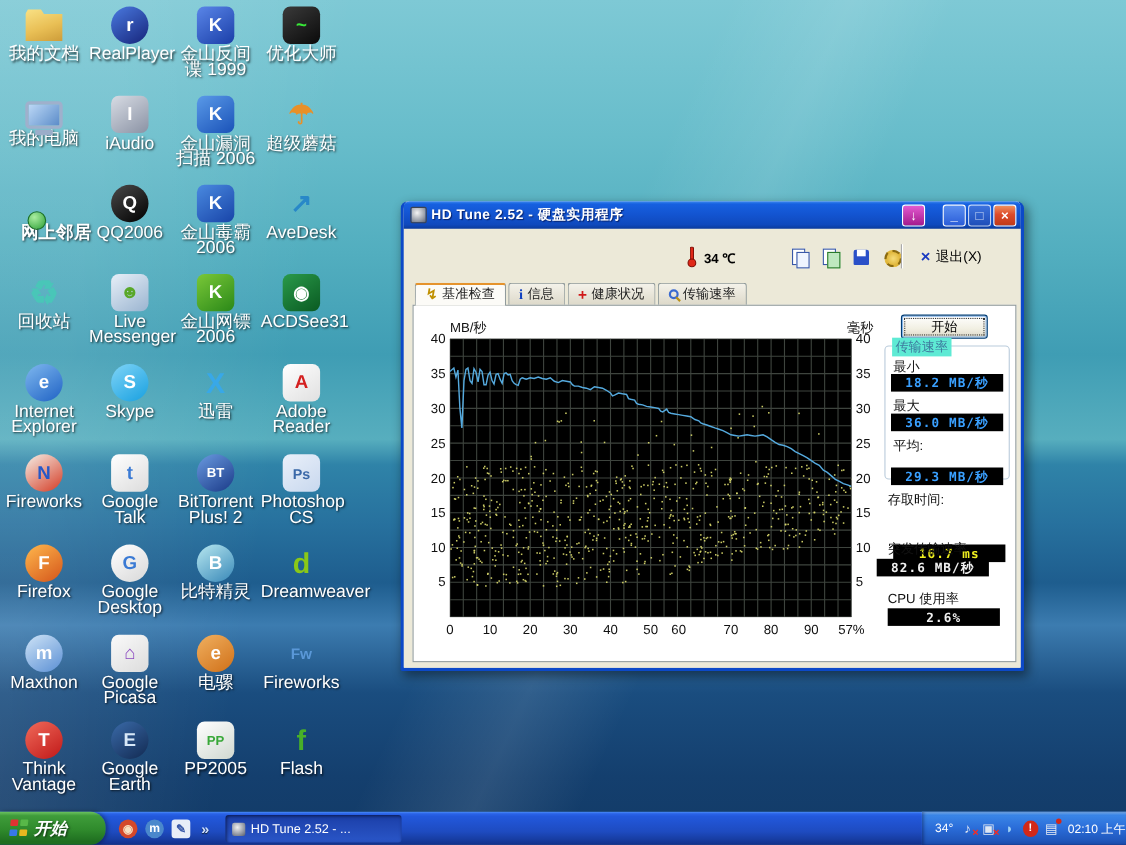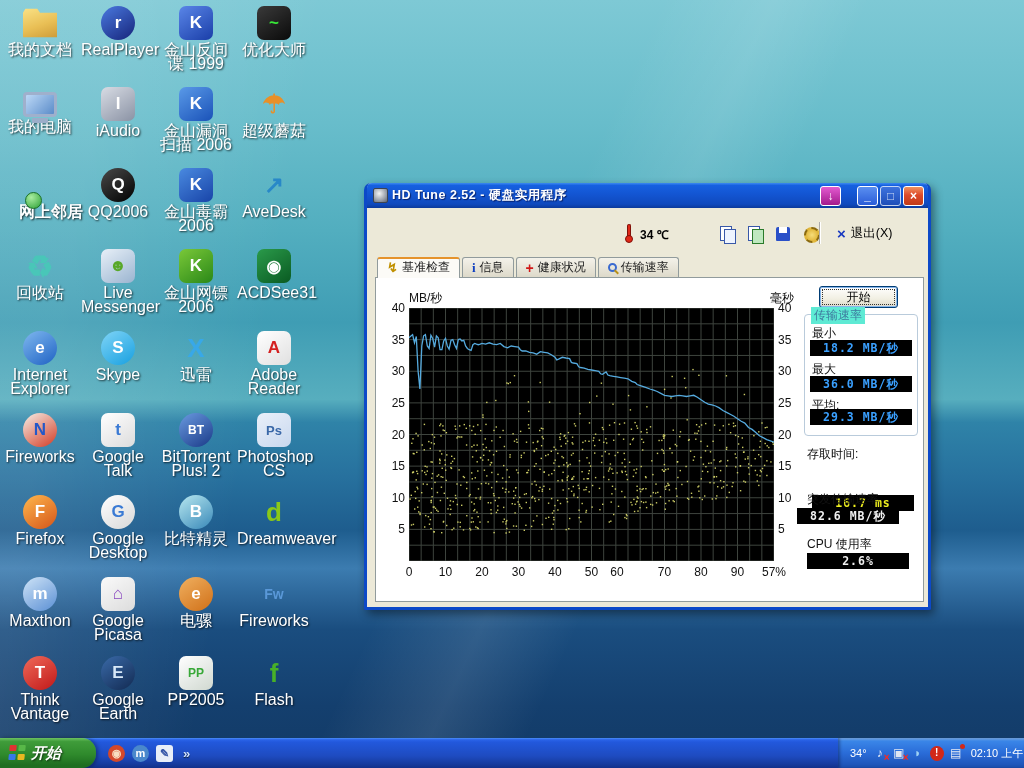--- a/index.html
+++ b/index.html
@@ -1168,21 +1168,21 @@
         </div>
 
       <button id="start-btn">开始</button>
       <div id="stats-group">
         <span id="stats-group-title">传输速率</span>
       <div class="stat-label" style="left: 7px; top: 10px;">最小</div>
           <div class="lcd" style="left: 5px; top: 25px; color: rgb(58, 160, 255);">18.2 MB/秒</div>
           <div class="stat-label" style="left: 7px; top: 46px;">最大</div>
           <div class="lcd" style="left: 5px; top: 61px; color: rgb(58, 160, 255);">36.0 MB/秒</div>
           <div class="stat-label" style="left: 7px; top: 82px;">平均:</div>
-          <div class="lcd" style="left: 5px; top: 94px; color: rgb(58, 160, 255);">29.3 MB/秒</div>
+          <div class="lcd" style="left: 5px; top: 110px; color: rgb(58, 160, 255);">29.3 MB/秒</div>
         </div>
       <div id="stats-extra"></div>
     <div class="stat-label" style="left: 431px; top: 168px;">存取时间:</div>
         <div class="lcd" style="left: 436px; top: 185px; color: rgb(240, 240, 32); margin-top: 32px;">16.7 ms</div>
         <div class="stat-label" style="left: 431px; top: 213px;">突发传输速率</div>
         <div class="lcd" style="left: 421px; top: 230px; color: rgb(240, 240, 240); text-align: center;">82.6 MB/秒</div>
         <div class="stat-label" style="left: 431px; top: 258px;">CPU 使用率</div>
         <div class="lcd" style="left: 431px; top: 275px; color: rgb(240, 240, 240);">2.6%</div>
       </div>
   </div>
@@ -1197,20 +1197,24 @@
           <span style="background:#e8b820"></span>
       </span>
       <span id="start-text">开始</span>
     </div>
     <div id="quick-launch">
         <span class="ql-icon ci" style="background: rgb(212, 72, 42); color: rgb(248, 224, 192);">◉</span>
         <span class="ql-icon ci" style="background: rgb(74, 136, 204); color: rgb(255, 255, 255);">m</span>
         <span class="ql-icon" style="background: rgb(232, 238, 248); color: rgb(56, 88, 168);">✎</span>
         <span id="ql-chevron">»</span>
       </div>
+    <div id="task-btn">
+      <span id="task-icon"></span>
+      <span>HD Tune 2.52 - ...</span>
+    </div>
     <div id="tray">
       <span id="tray-temp">34°</span>
       <span id="tray-icons" style="display:flex;gap:5px">
           <span class="tray-ico" style="color: rgb(232, 236, 244);">♪<span class="xov">×</span></span>
           <span class="tray-ico" style="color: rgb(223, 230, 242);">▣<span class="xov">×</span></span>
           <span class="tray-ico" style="color: rgb(159, 210, 245);">◗</span>
           <span class="tray-ico" style="color: rgb(255, 255, 255); background: rgb(210, 40, 24); border-radius: 50%; font-weight: bold; font-size: 10px;">!</span>
           <span class="tray-ico" style="color: rgb(232, 236, 244);">▤<span class="dotov" style="background: rgb(210, 40, 24);"></span></span>
         </span>
       <span id="tray-time">02:10 上午</span>

